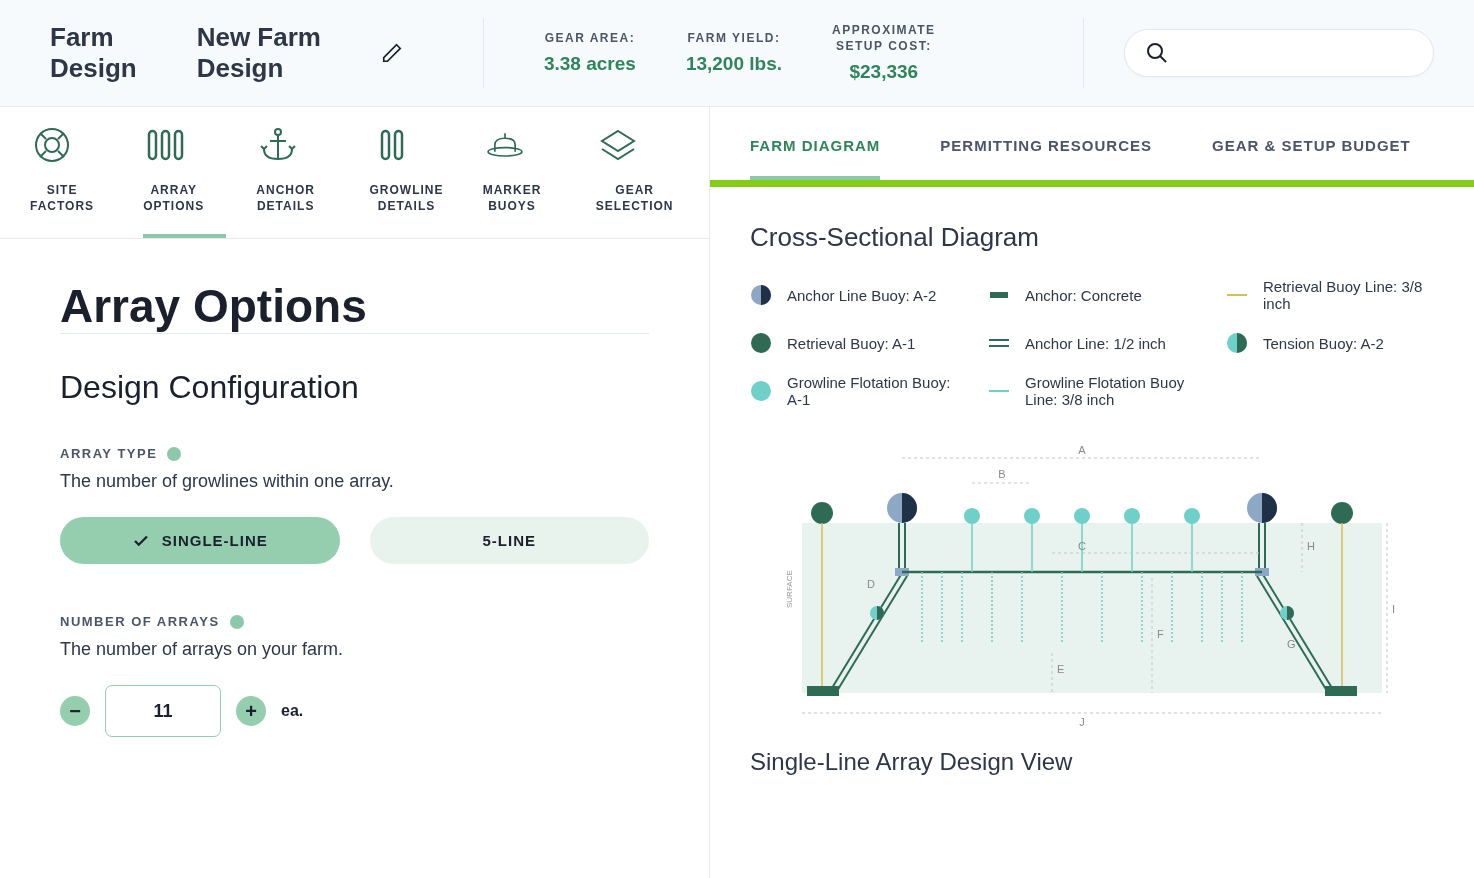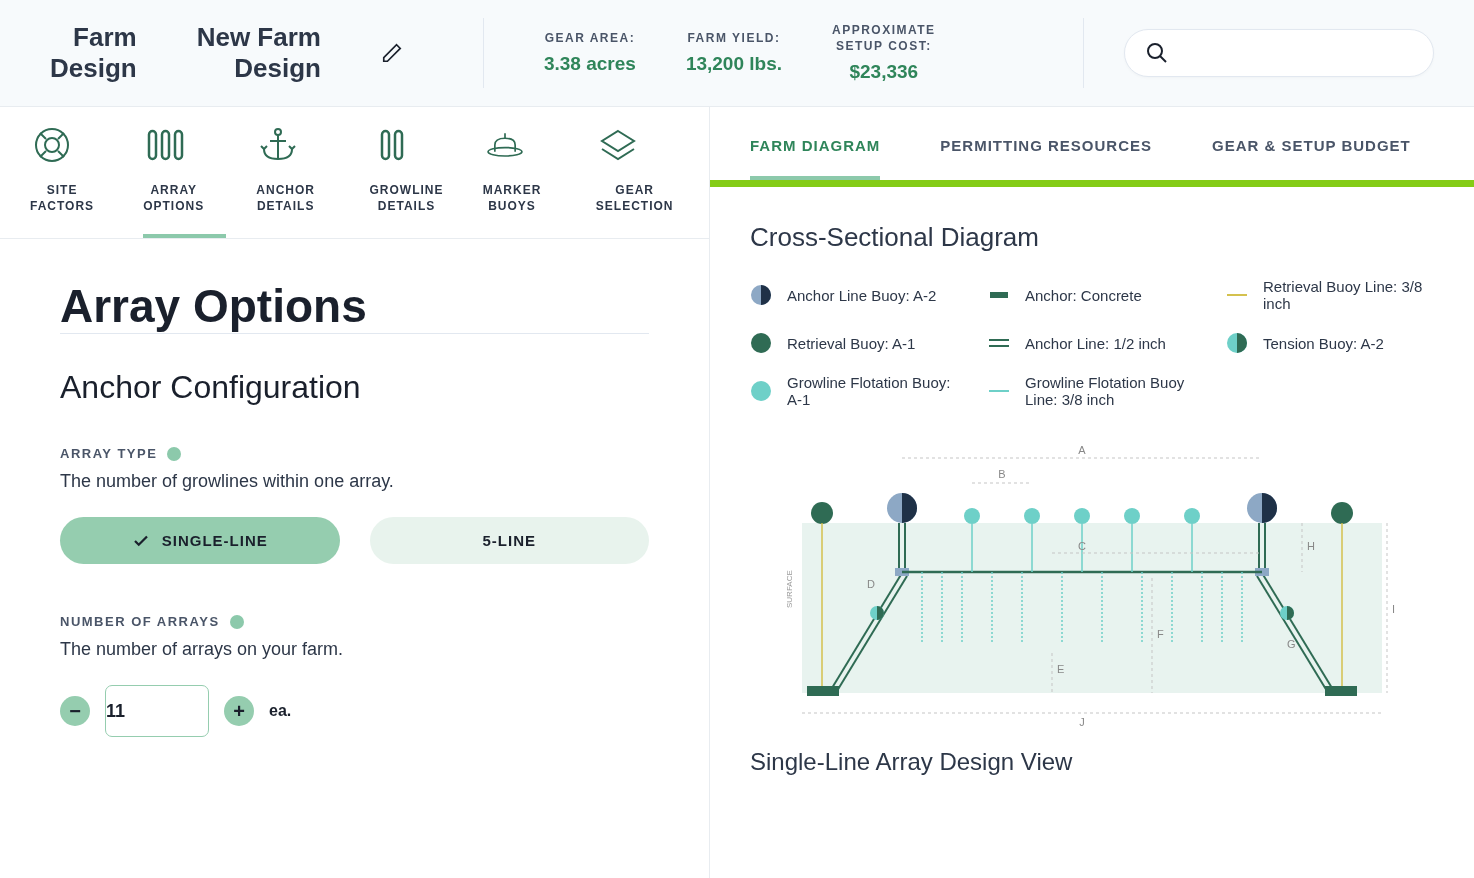--- a/index.html
+++ b/index.html
@@ -20,21 +20,21 @@
     }
     .header-left {
       display: flex;
       align-items: center;
       gap: 60px;
     }
     .title-block {
       font-size: 26px;
       font-weight: 700;
       color: #2d3748;
-      text-align: right;
+      text-align: left;
       line-height: 1.2;
     }
     .title-edit {
       display: flex;
       align-items: center;
       gap: 60px;
     }
     .edit-icon {
       width: 22px;
       height: 22px;
@@ -212,24 +212,25 @@
       border: none;
       font-size: 20px;
       font-weight: 700;
       cursor: pointer;
       color: #1a202c;
       display: flex;
       align-items: center;
       justify-content: center;
     }
     .stepper-input {
-      width: 104px;
+      width: 116px;
       height: 52px;
       border-radius: 7px;
       border: 1.5px solid #95cdaf;
+      text-align: center;
       font-size: 18px;
       font-weight: 600;
       color: #1a202c;
     }
     .stepper-suffix {
       font-size: 16px;
       font-weight: 700;
       color: #1a202c;
     }
     .right-panel {
@@ -411,21 +412,21 @@
             <path d="M6 22 L22 32 L38 22"></path>
           </svg>
         </div>
         <div class="nav-tab-label"><span>GEAR</span><br><span>SELECTION</span></div>
       </div>
     </div>
 
     <div class="left-content">
       <h1 class="page-title">Array Options</h1>
       <hr class="divider">
-      <h2 class="section-title">Anchor Configuration</h2>
+      <h2 class="section-title">Design Configuration</h2>
 
       <div class="field-label">
         <span>ARRAY TYPE</span>
         <span class="info-dot"></span>
       </div>
       <div class="field-desc">The number of growlines within one array.</div>
       <div class="btn-row">
         <button class="btn active">
           <svg width="18" height="18" viewBox="0 0 24 24" fill="none" stroke="#1a202c" stroke-width="3">
               <polyline points="4 12 9 17 20 6"></polyline>

